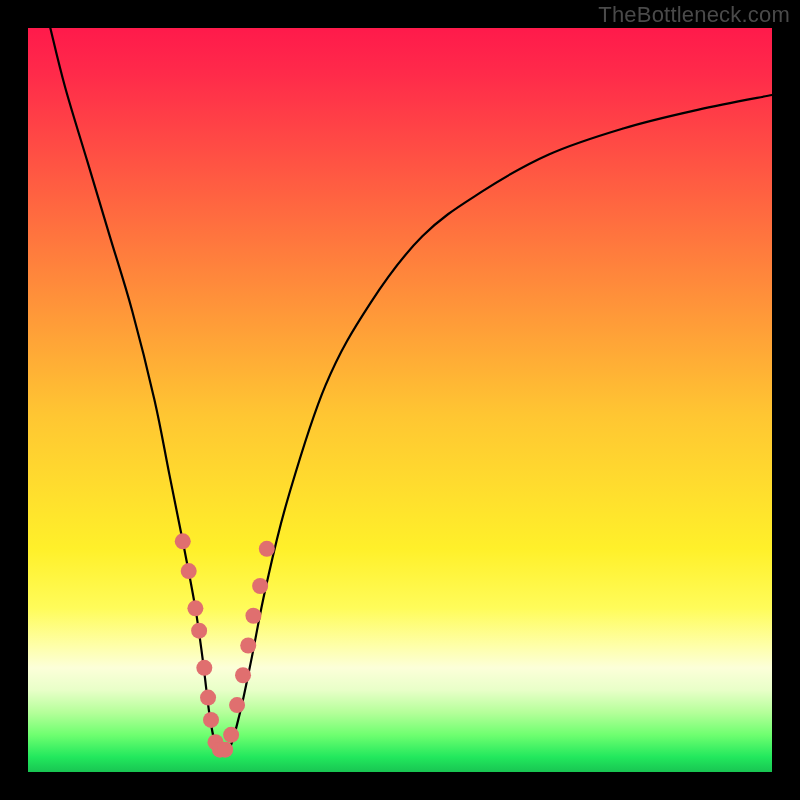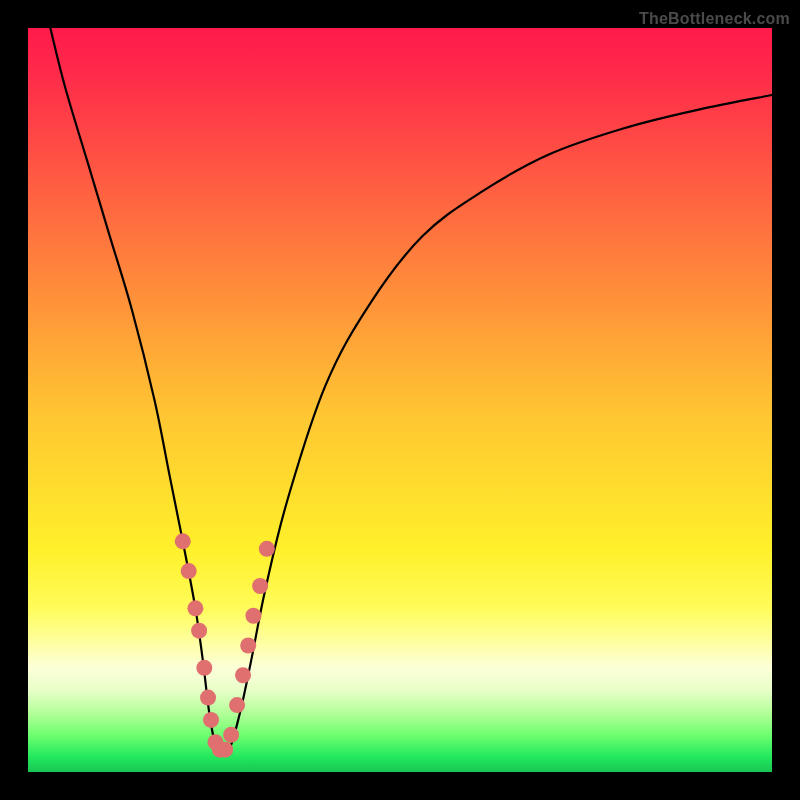--- a/index.html
+++ b/index.html
@@ -39,25 +39,25 @@
       #e8ffc8 89%,
       #b5ff9a 92%,
       #6fff70 95%,
       #22e85d 98%,
       #18c552 100%
     );
   }
 
   .watermark {
     position: absolute;
-    top: 10px;
+    top: 2px;
     right: 10px;
     color: #4a4a4a;
-    font-size: 16px;
-    font-weight: 700;
+    font-size: 22px;
+    font-weight: 400;
     letter-spacing: 0.2px;
     z-index: 50;
     user-select: none;
   }
 
   svg.curve {
     position: absolute;
     left: 0;
     top: 0;
     width: 744px;

